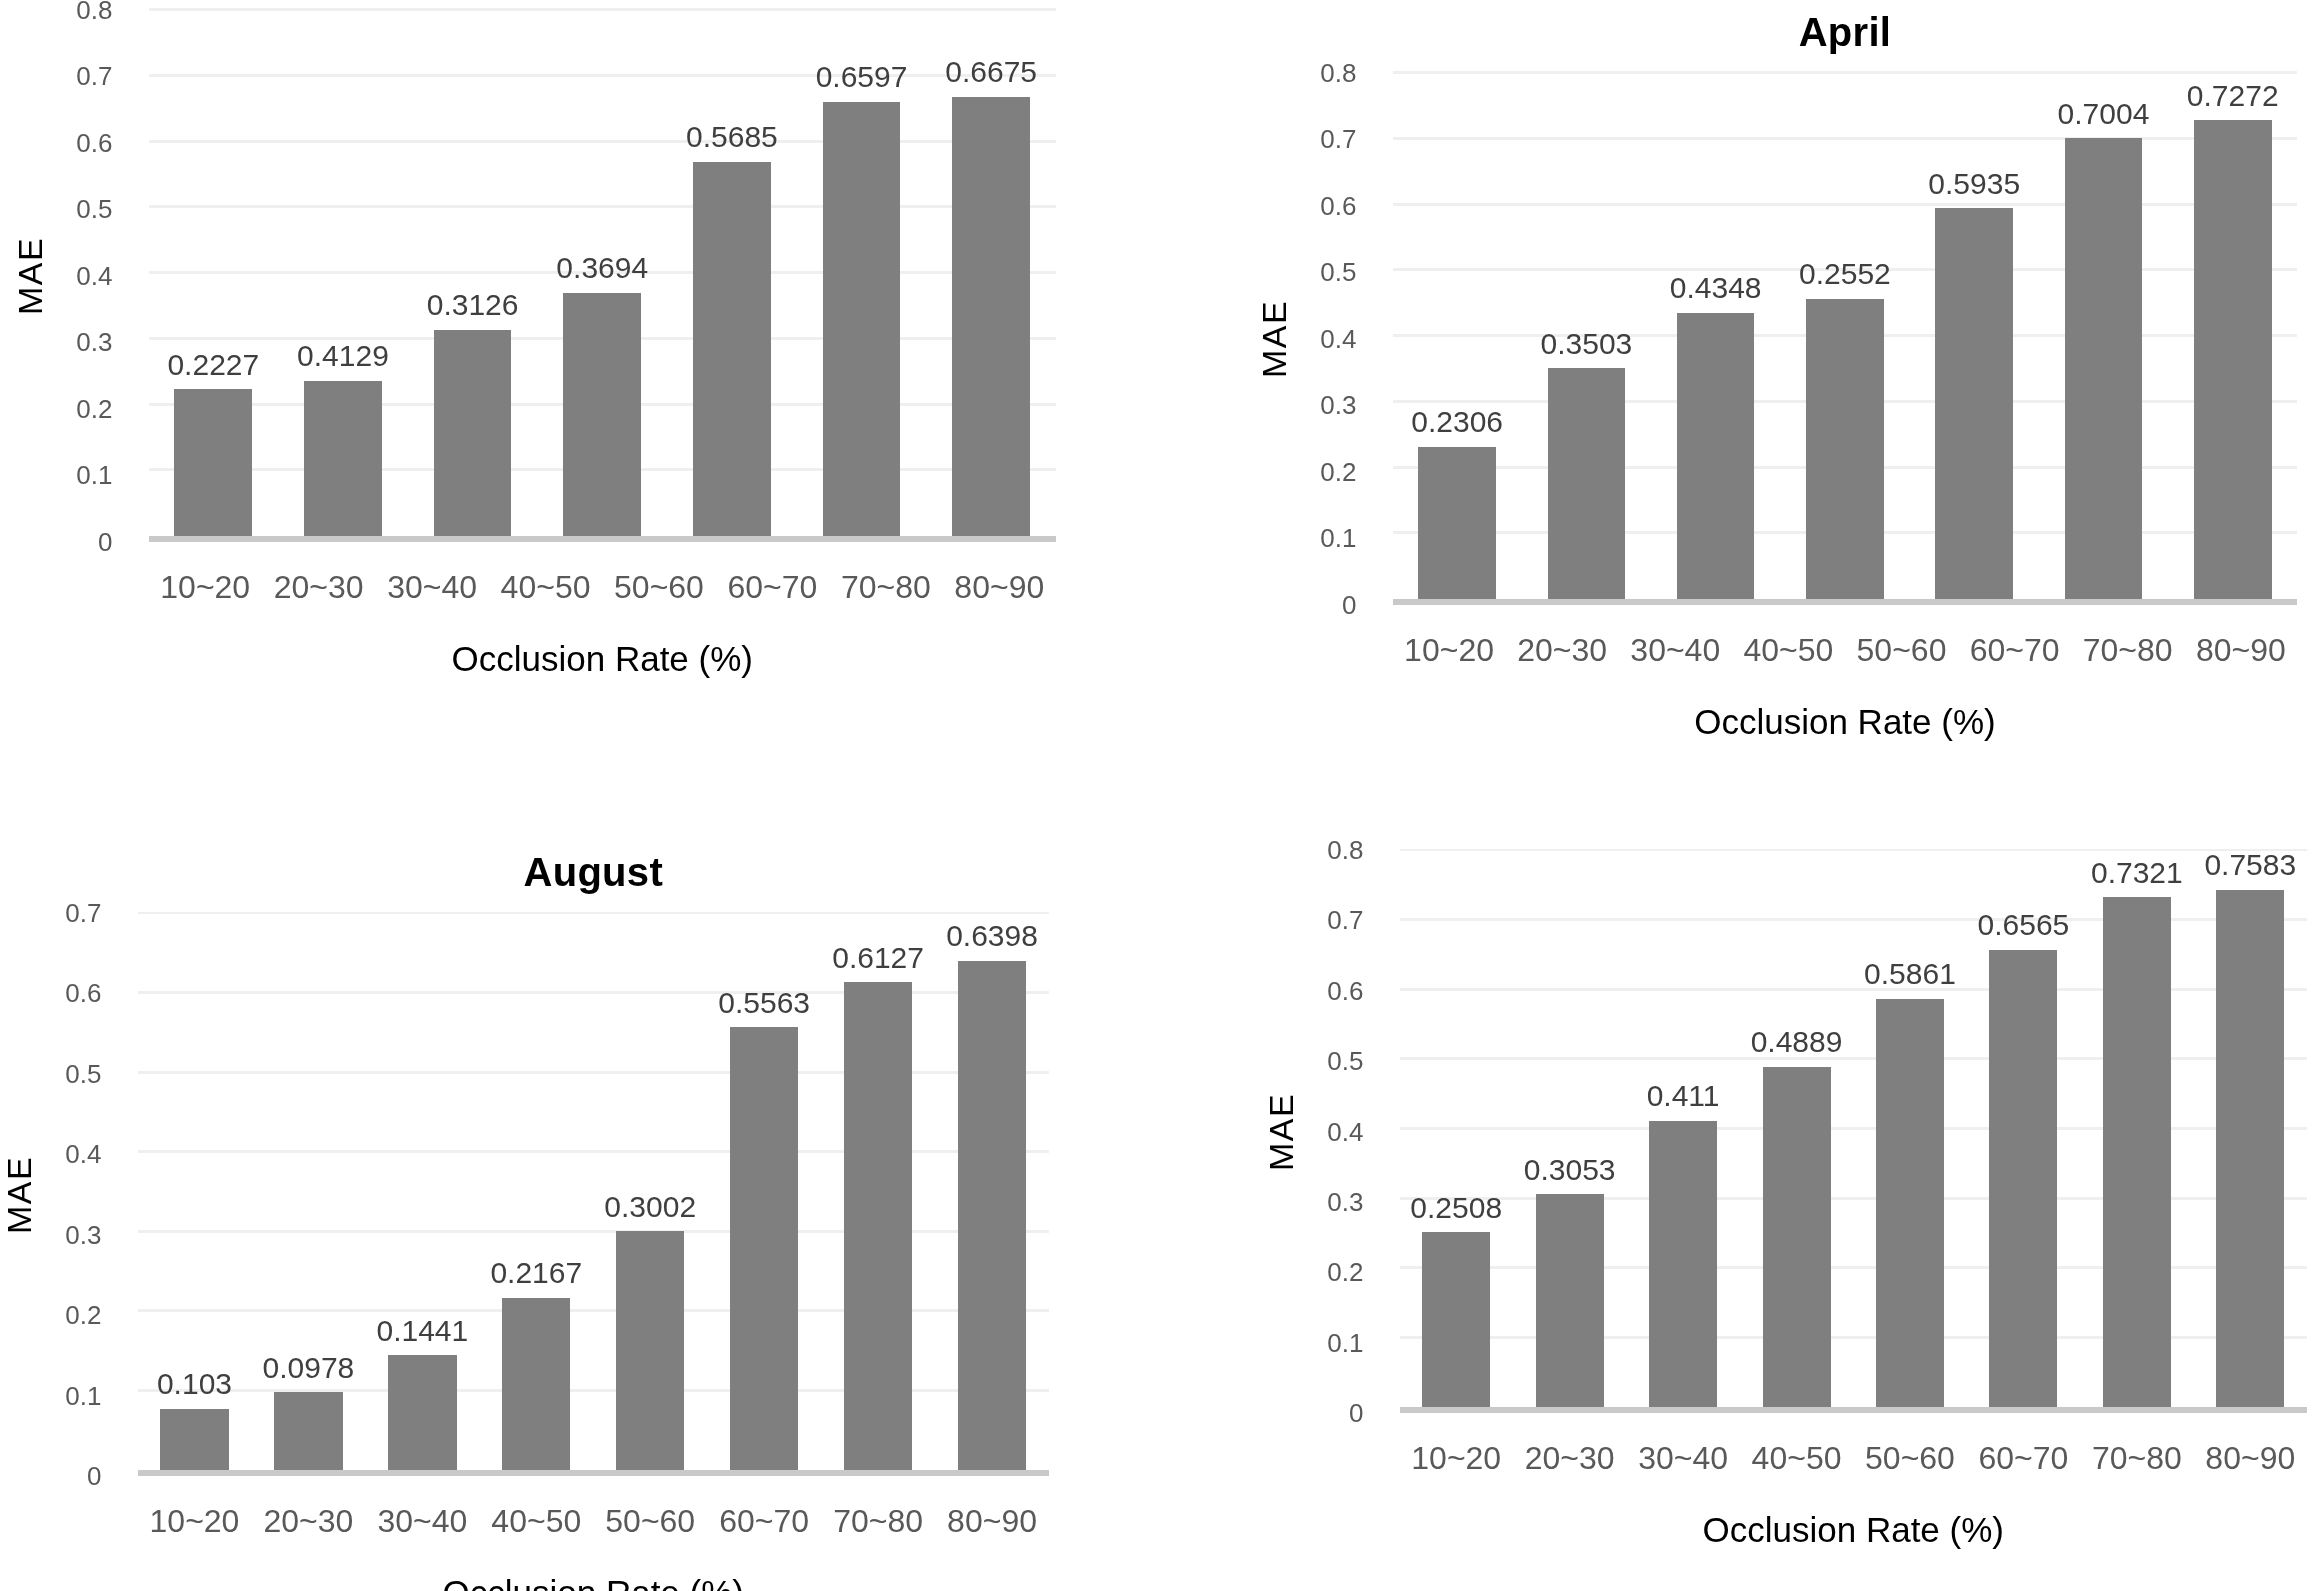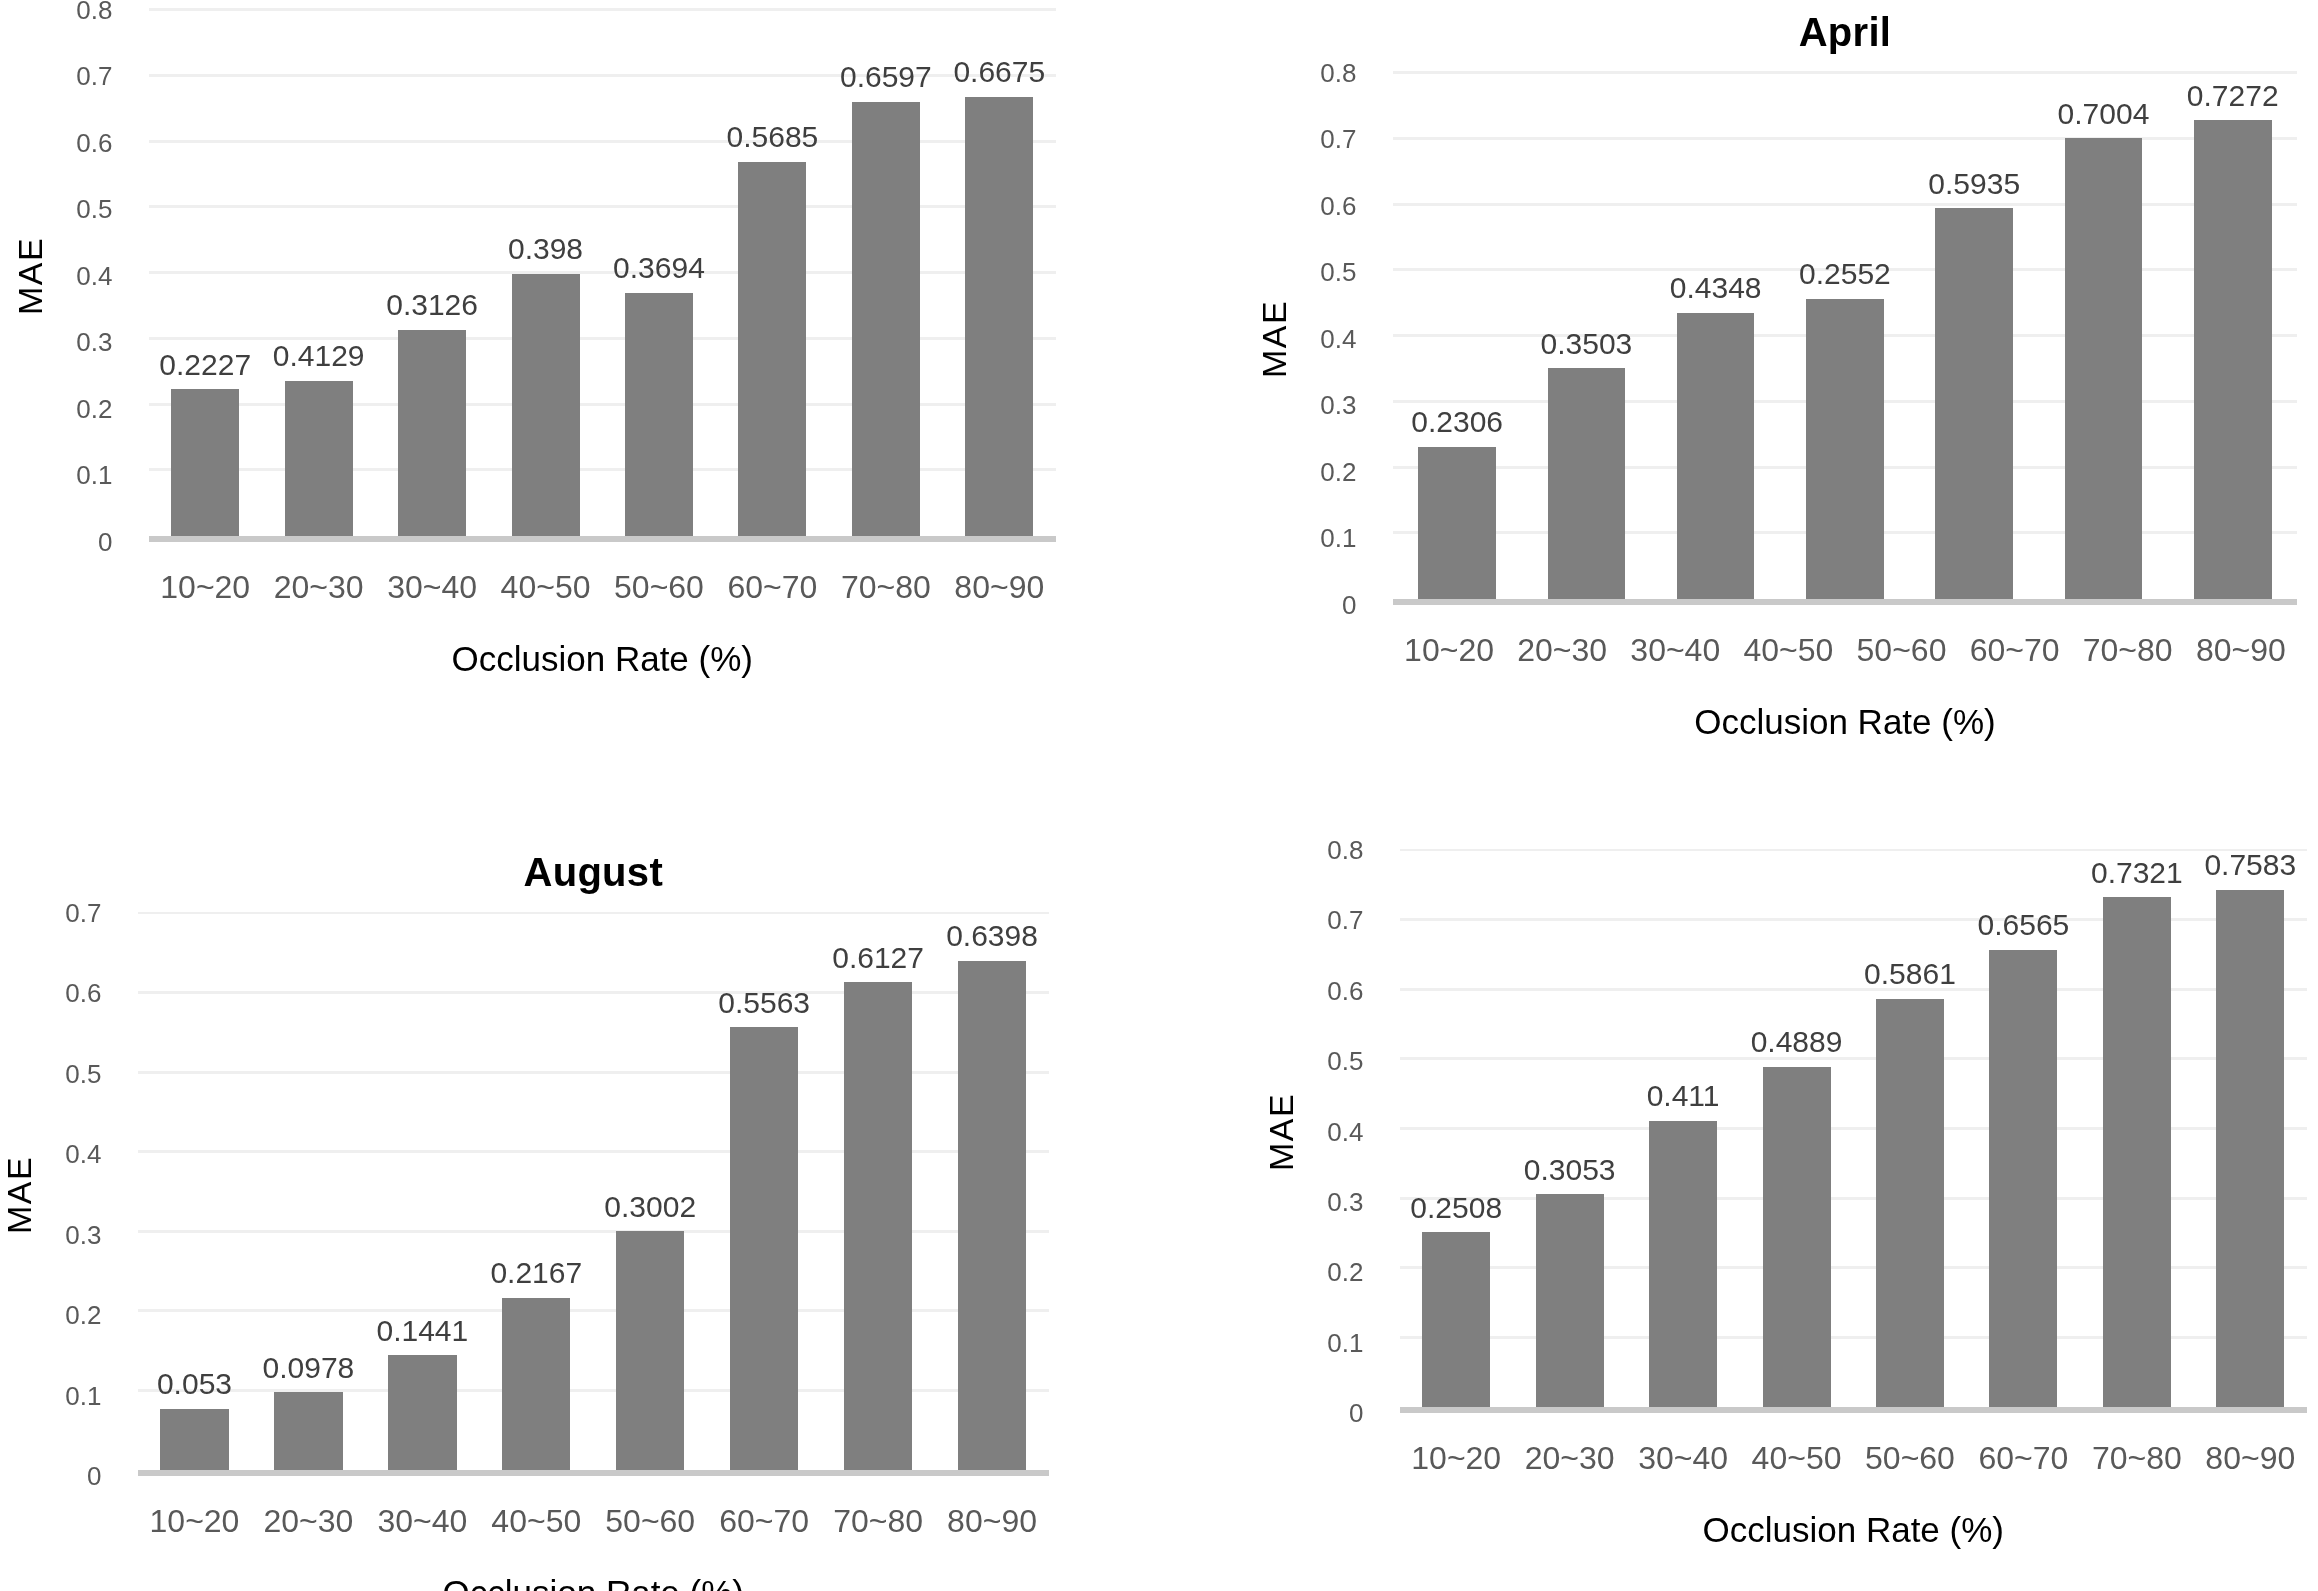--- a/index.html
+++ b/index.html
@@ -126,24 +126,20 @@
             <div class="bar-label">0.2227</div>
             <div class="bar" style="height: 27.8375%;"></div>
           </div>
           <div class="slot">
             <div class="bar-label">0.4129</div>
             <div class="bar" style="height: 29.475%;"></div>
           </div>
           <div class="slot">
             <div class="bar-label">0.3126</div>
             <div class="bar" style="height: 39.075%;"></div>
-          </div>
-          <div class="slot">
-            <div class="bar-label">0.398</div>
-            <div class="bar" style="height: 49.75%;"></div>
           </div>
           <div class="slot">
             <div class="bar-label">0.3694</div>
             <div class="bar" style="height: 46.175%;"></div>
           </div>
           <div class="slot">
             <div class="bar-label">0.5685</div>
             <div class="bar" style="height: 71.0625%;"></div>
           </div>
           <div class="slot">
@@ -256,21 +252,21 @@
         </div>
       <div class="plot">
           <div class="gridline" style="bottom: calc(14.2857% - 1.4px);"></div>
           <div class="gridline" style="bottom: calc(28.5714% - 1.4px);"></div>
           <div class="gridline" style="bottom: calc(42.8571% - 1.4px);"></div>
           <div class="gridline" style="bottom: calc(57.1429% - 1.4px);"></div>
           <div class="gridline" style="bottom: calc(71.4286% - 1.4px);"></div>
           <div class="gridline" style="bottom: calc(85.7143% - 1.4px);"></div>
           <div class="gridline" style="bottom: calc(100% - 1.4px);"></div>
           <div class="slot">
-            <div class="bar-label">0.053</div>
+            <div class="bar-label">0.103</div>
             <div class="bar" style="height: 11%;"></div>
           </div>
           <div class="slot">
             <div class="bar-label">0.0978</div>
             <div class="bar" style="height: 13.9714%;"></div>
           </div>
           <div class="slot">
             <div class="bar-label">0.1441</div>
             <div class="bar" style="height: 20.5857%;"></div>
           </div>

